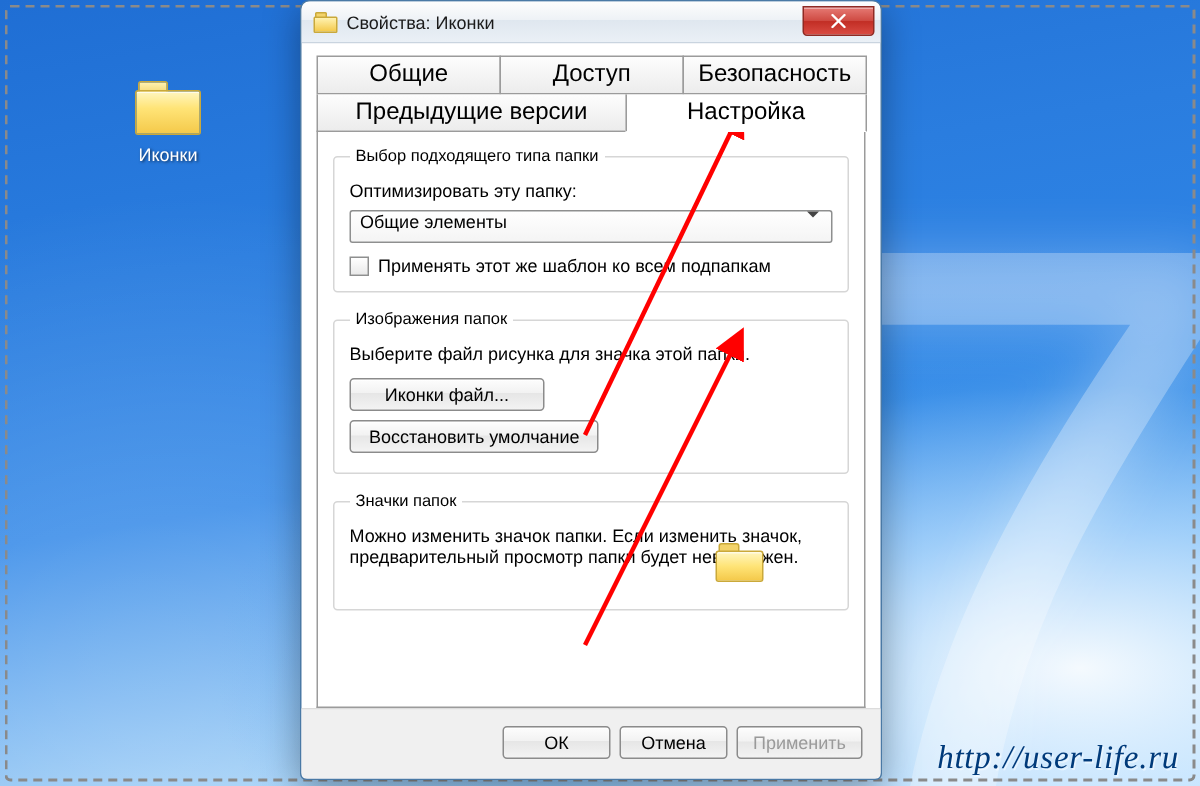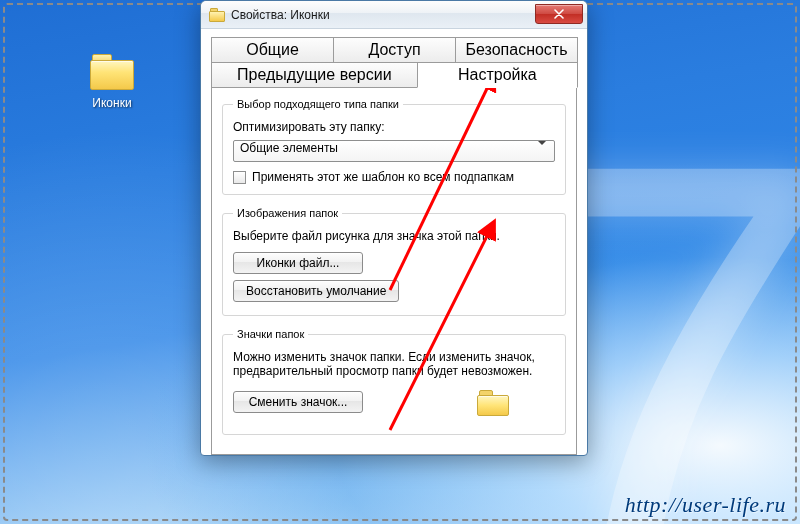--- a/index.html
+++ b/index.html
@@ -99,21 +99,21 @@
     content:""; position:absolute; left:0; top:5px; right:0; bottom:0;
     background:linear-gradient(#fff6c0,#ffe477,#f4c94a);
     border:1px solid #caa93a; border-radius:2px;
     box-shadow: inset 0 1px 0 rgba(255,255,255,0.6);
   }
 
   
   .dialog {
     position: absolute;
     left: 200px; top: 0;
-    width: 388px; height: 456px;
+    width: 388px; height: 520px;
     background: #fff;
     border: 1px solid #4a79a5;
     border-radius: 6px 6px 4px 4px;
     box-shadow: 0 6px 24px rgba(0,0,0,0.35);
     display: flex; flex-direction: column;
   }
   .titlebar {
     height: 28px;
     background: linear-gradient(#fdfdfd, #eef2f6 45%, #dfe7ef 46%, #eaf0f6);
     border-bottom: 1px solid #c9d4df;
@@ -289,26 +289,30 @@
     <fieldset class="group">
       <legend>Изображения папок</legend>
       <div class="subtext">Выберите файл рисунка для значка этой папки.</div>
       <div class="btn">Иконки файл...</div><br>
       <div class="btn" style="min-width:160px">Восстановить умолчание</div>
     </fieldset>
 
     <fieldset class="group" style="position:relative; padding-bottom:18px">
       <legend>Значки папок</legend>
       <div class="subtext" style="margin-bottom:10px">Можно изменить значок папки. Если изменить значок, предварительный просмотр папки будет невозможен.</div>
-      <div class="btn">Сменить значок...</div>
       <span class="folder-md preview-icon"></span>
     </fieldset>
 
   </div>
 
+  <div class="footer">
+    <div class="btn">ОК</div>
+    <div class="btn">Отмена</div>
+    <div class="btn disabled">Применить</div>
+  </div>
 </div>
 
 <svg class="arrows" width="800" height="524">
   <defs>
     <marker id="ah" viewBox="0 0 10 10" refX="8" refY="5" markerWidth="7" markerHeight="7" orient="auto-start-reverse">
       <path d="M0 0 L10 5 L0 10 z" fill="#ff0000"></path>
     </marker>
   </defs>
   <line x1="390" y1="290" x2="494" y2="74" stroke="#ff0000" stroke-width="3" marker-end="url(#ah)"></line>
   <line x1="390" y1="430" x2="494" y2="222" stroke="#ff0000" stroke-width="3" marker-end="url(#ah)"></line>

